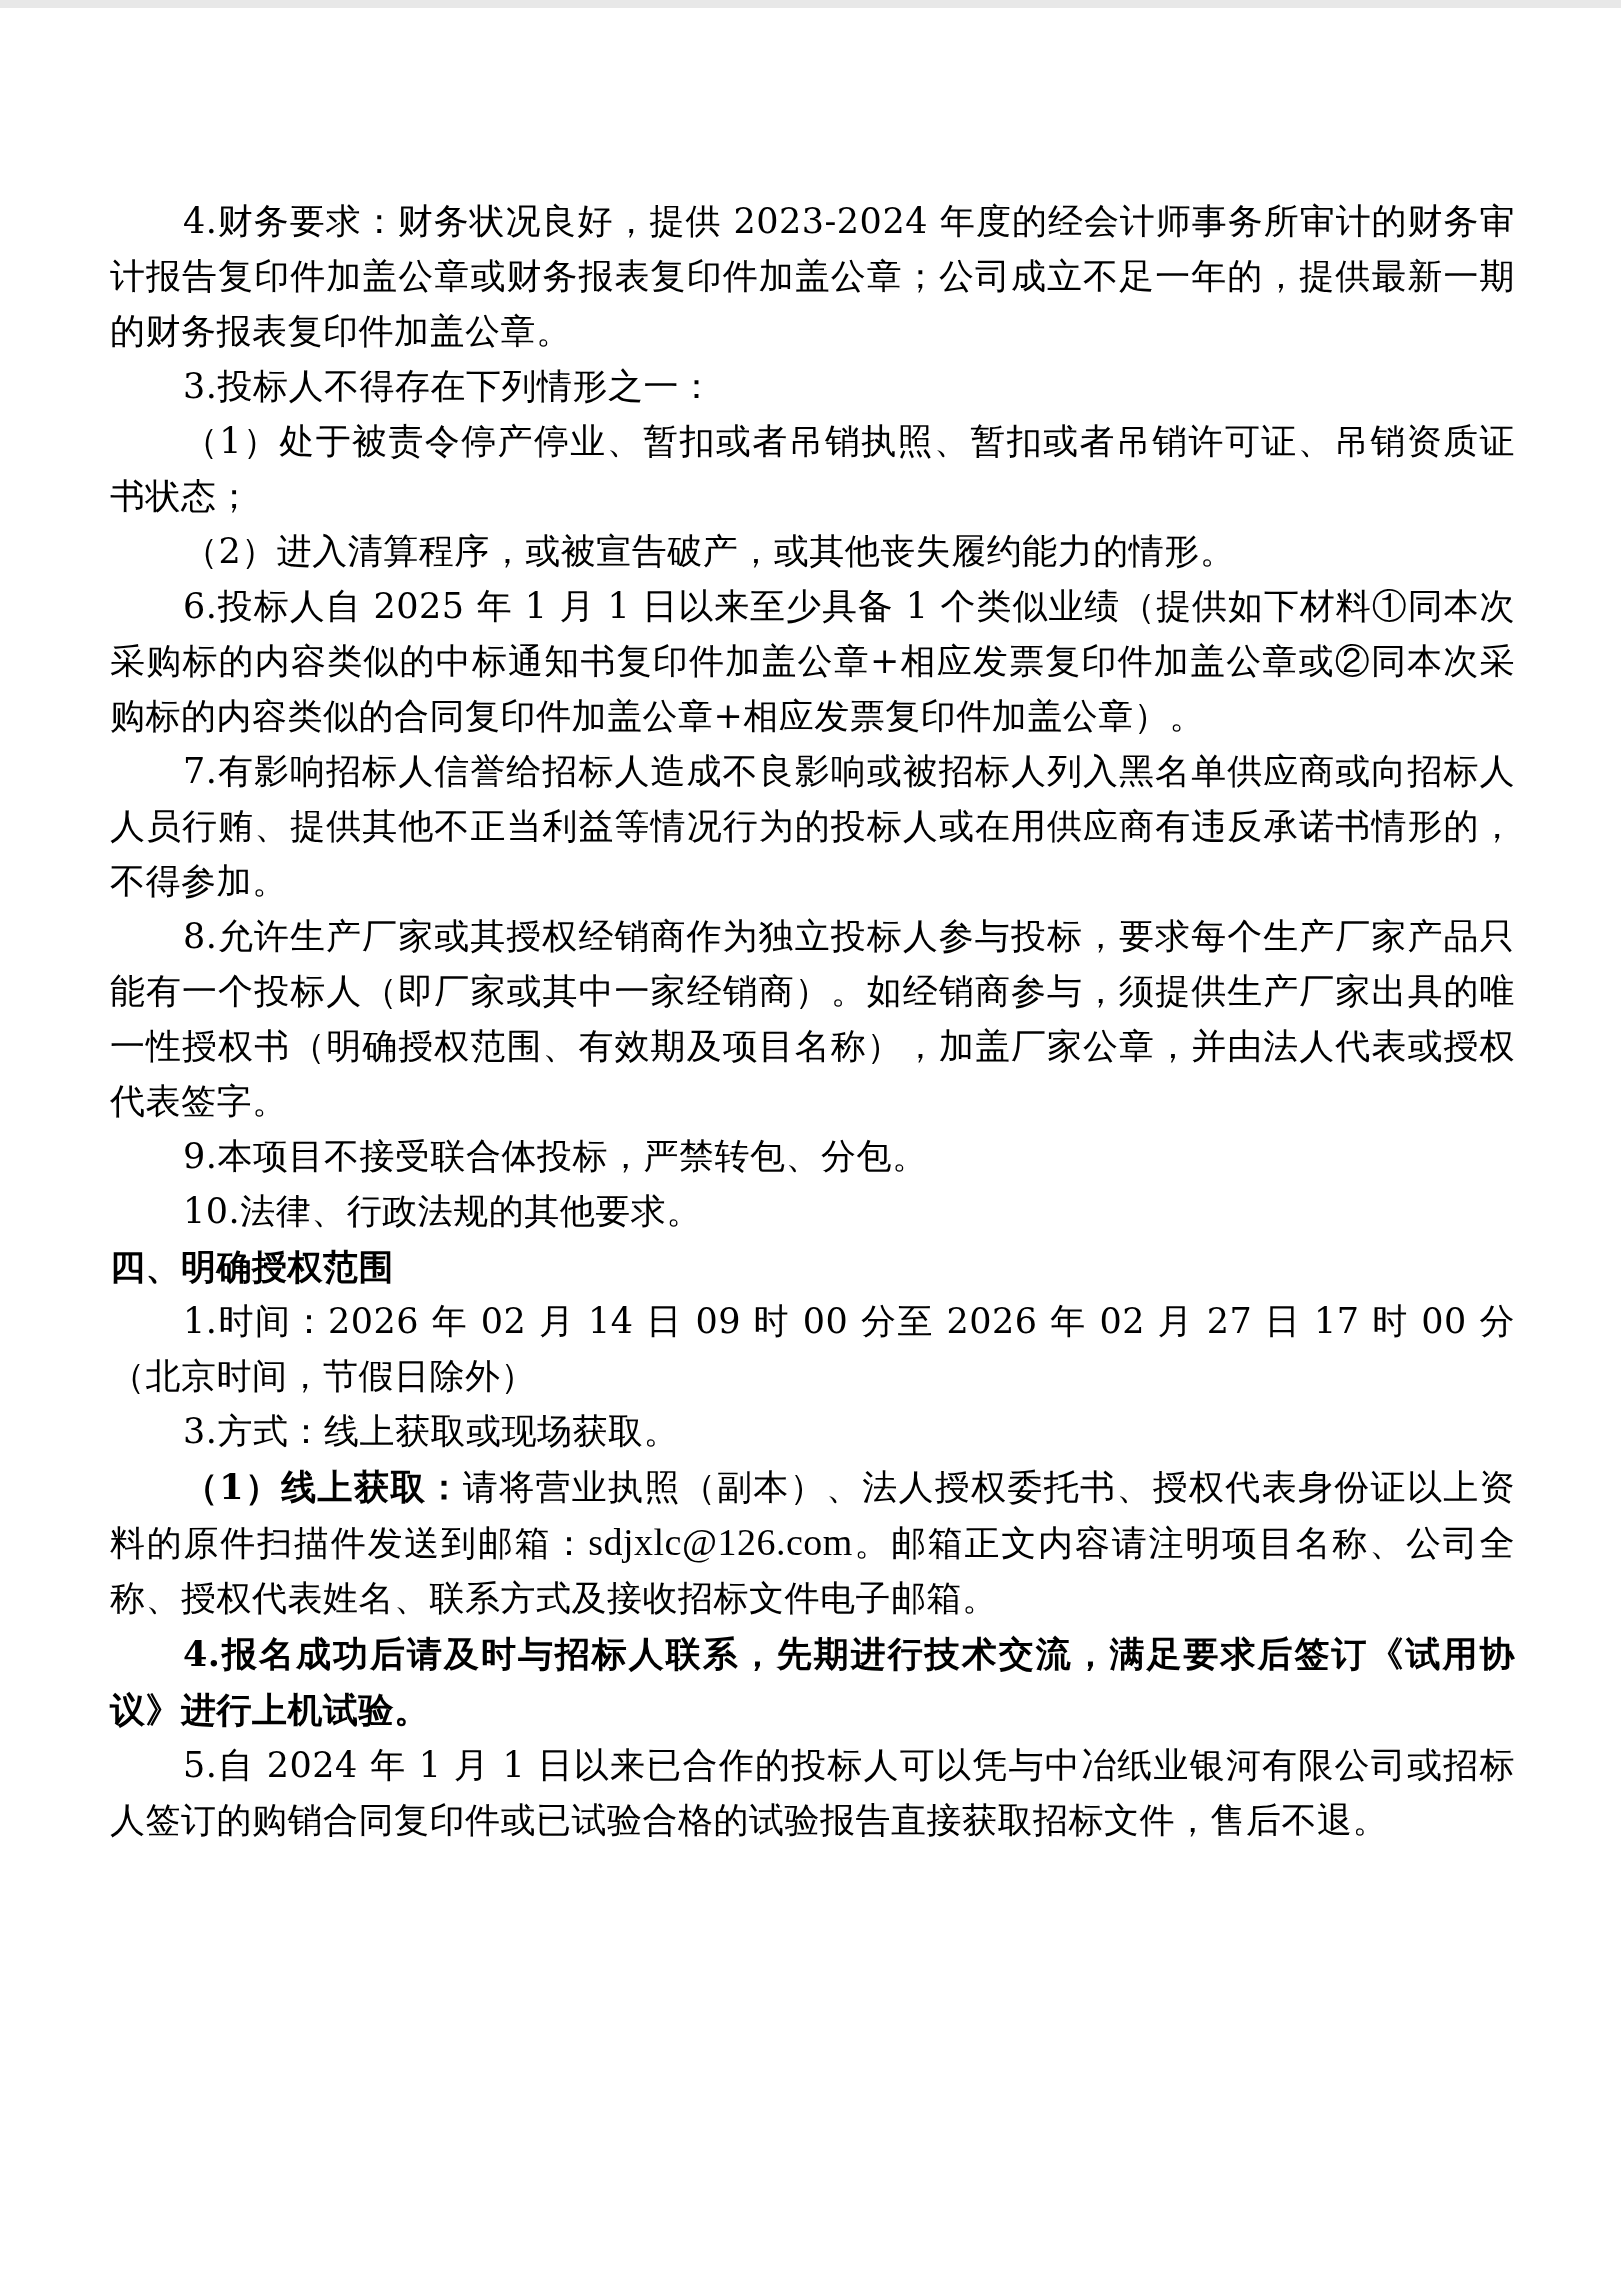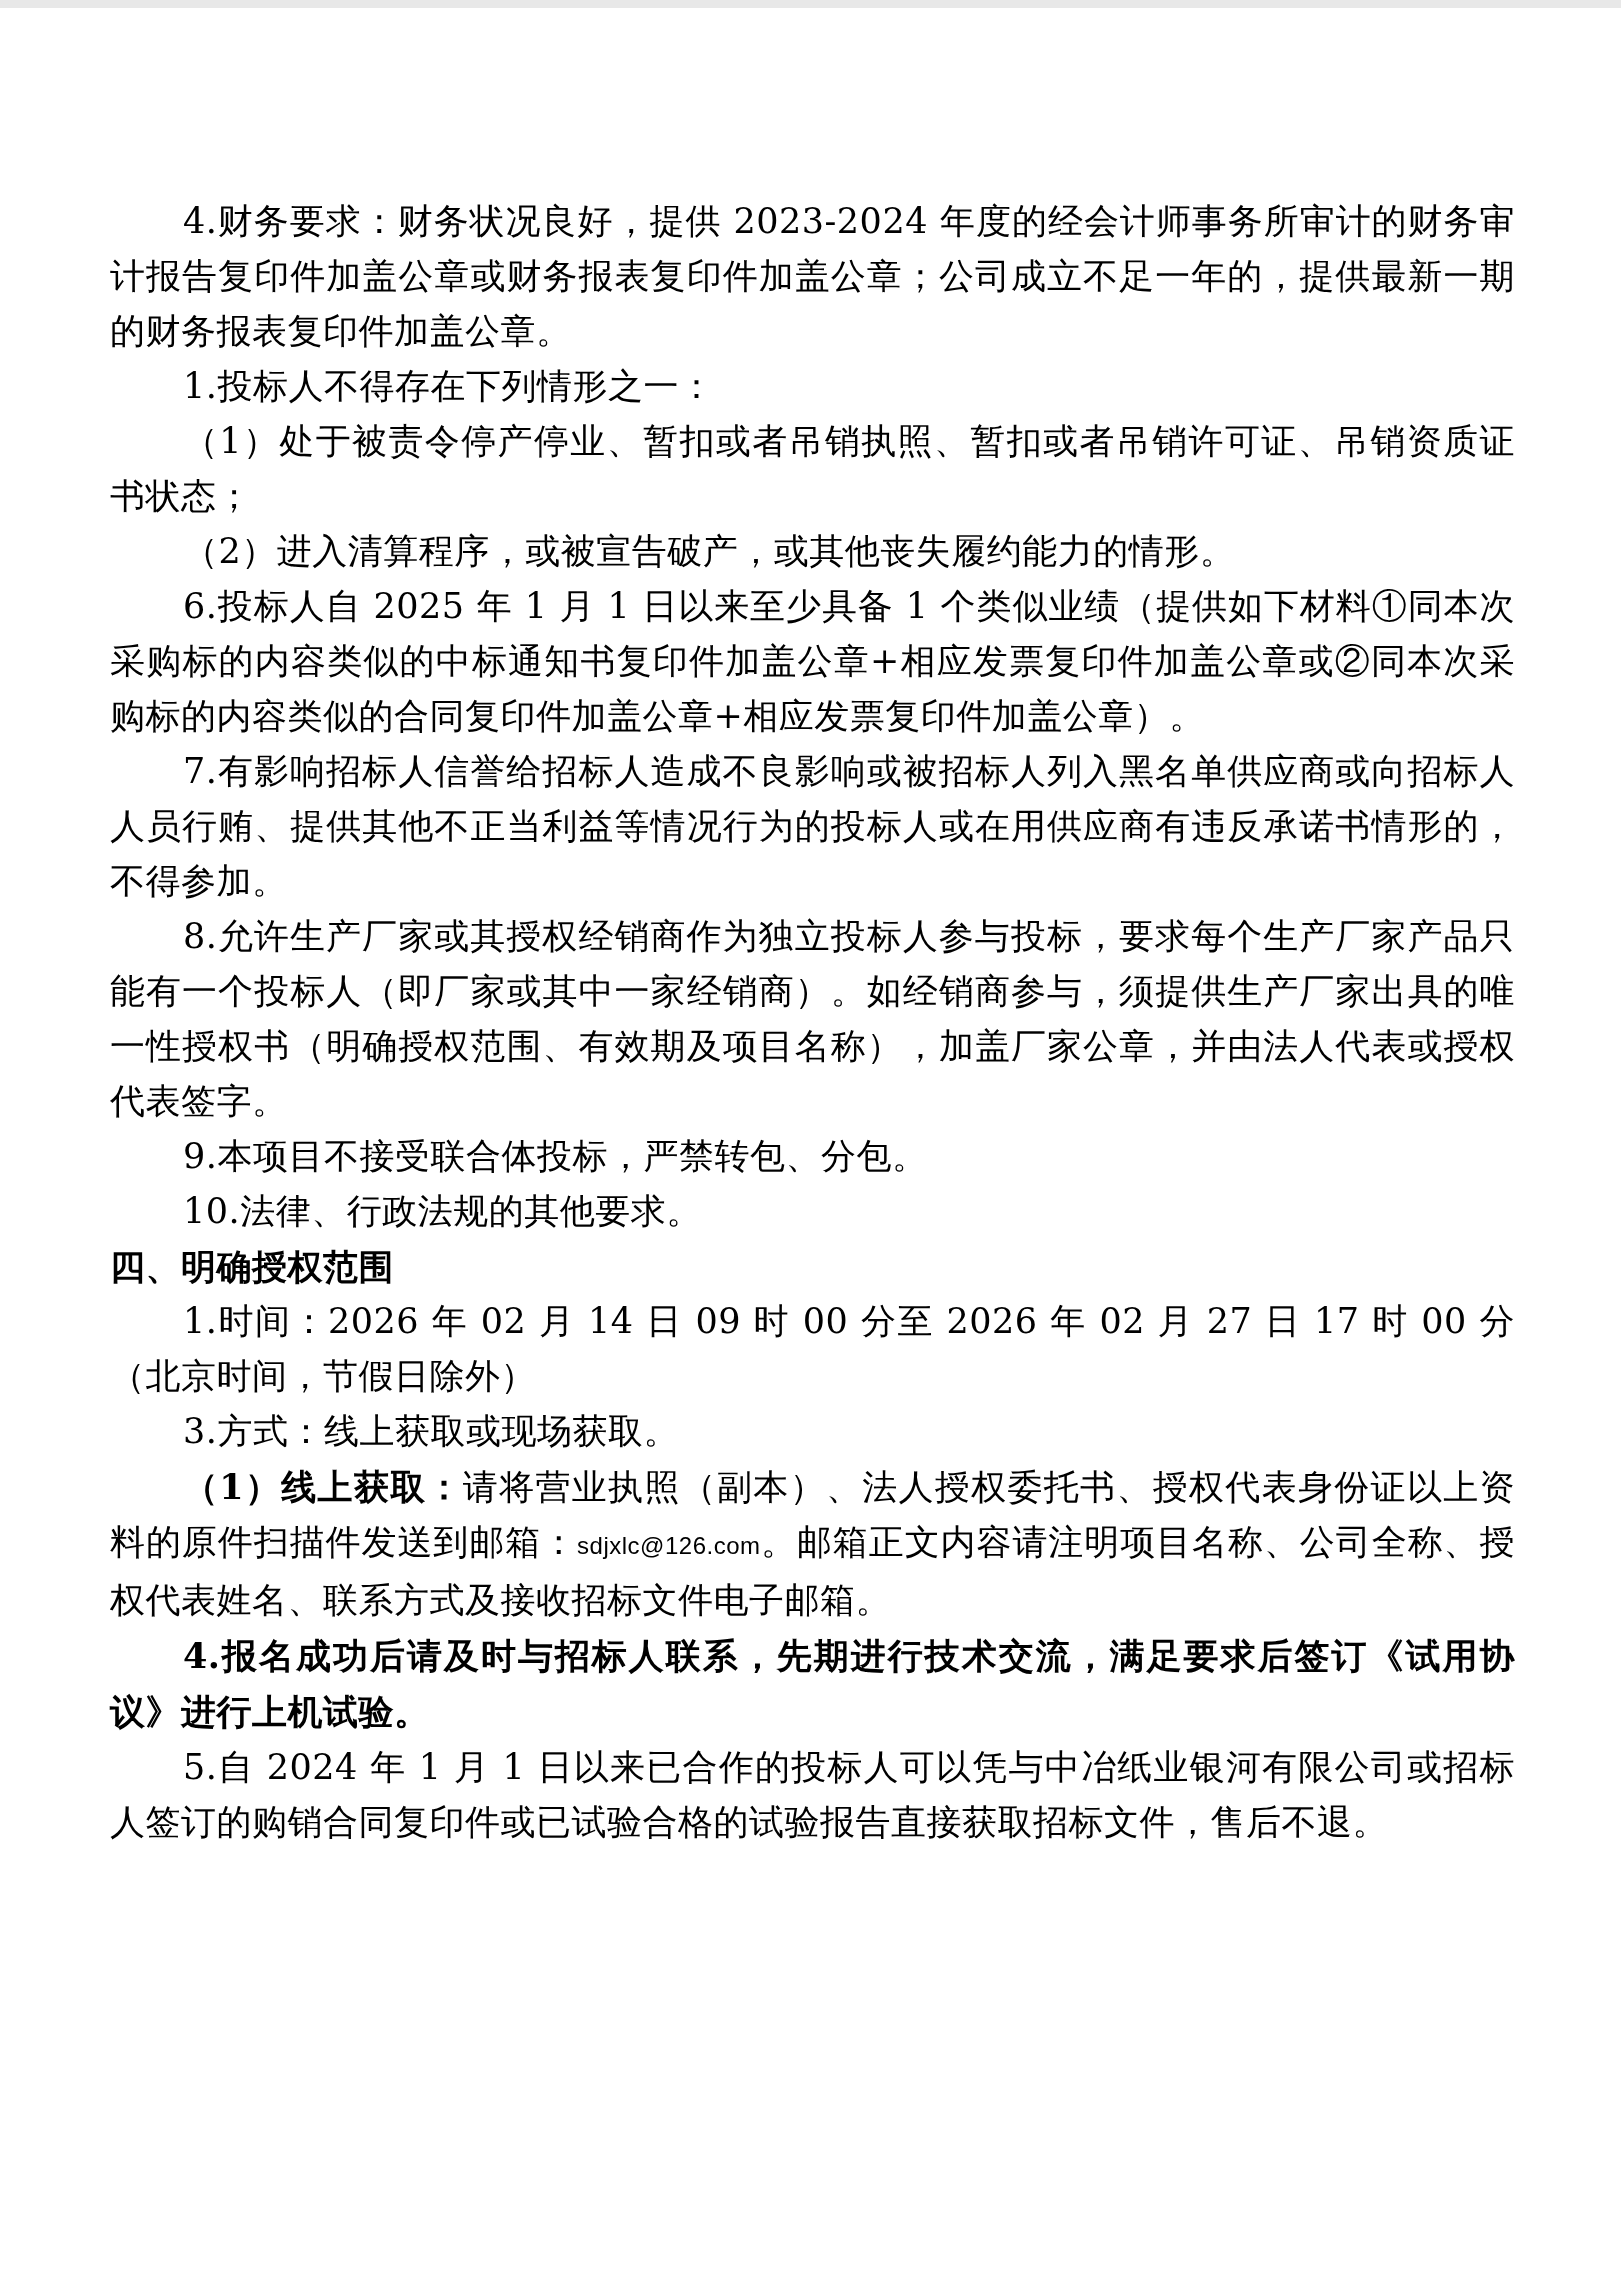--- a/index.html
+++ b/index.html
@@ -33,31 +33,31 @@
   p.para.indent {
     text-indent: 73px;
   }
   p.para.heading {
     text-indent: 0;
     font-weight: bold;
   }
   span.run { font-weight: normal; }
   span.run.bold { font-weight: bold; }
   span.run.mono {
-    font-family: Liberation Sans, sans-serif;
-    font-size: 24px;
+    font-family: Liberation Serif, serif;
+    font-size: 38px;
   }
 </style>
 </head>
 <body>
 
 <div class="page">
   <div class="doc-body">
       <p class="para indent"><span class="run">4.财务要求：财务状况良好，提供 2023-2024 年度的经会计师事务所审计的财务审计报告复印件加盖公章或财务报表复印件加盖公章；公司成立不足一年的，提供最新一期的财务报表复印件加盖公章。</span></p>
-      <p class="para indent"><span class="run">1.投标人不得存在下列情形之一：</span></p>
+      <p class="para indent"><span class="run">3.投标人不得存在下列情形之一：</span></p>
       <p class="para indent"><span class="run">（1）处于被责令停产停业、暂扣或者吊销执照、暂扣或者吊销许可证、吊销资质证书状态；</span></p>
       <p class="para indent"><span class="run">（2）进入清算程序，或被宣告破产，或其他丧失履约能力的情形。</span></p>
       <p class="para indent"><span class="run">6.投标人自 2025 年 1 月 1 日以来至少具备 1 个类似业绩（提供如下材料①同本次采购标的内容类似的中标通知书复印件加盖公章+相应发票复印件加盖公章或②同本次采购标的内容类似的合同复印件加盖公章+相应发票复印件加盖公章）。</span></p>
       <p class="para indent"><span class="run">7.有影响招标人信誉给招标人造成不良影响或被招标人列入黑名单供应商或向招标人人员行贿、提供其他不正当利益等情况行为的投标人或在用供应商有违反承诺书情形的，不得参加。</span></p>
       <p class="para indent"><span class="run">8.允许生产厂家或其授权经销商作为独立投标人参与投标，要求每个生产厂家产品只能有一个投标人（即厂家或其中一家经销商）。如经销商参与，须提供生产厂家出具的唯一性授权书（明确授权范围、有效期及项目名称），加盖厂家公章，并由法人代表或授权代表签字。</span></p>
       <p class="para indent"><span class="run">9.本项目不接受联合体投标，严禁转包、分包。</span></p>
       <p class="para indent"><span class="run">10.法律、行政法规的其他要求。</span></p>
       <p class="para heading"><span class="run bold">四、明确授权范围</span></p>
       <p class="para indent"><span class="run">1.时间：2026 年 02 月 14 日 09 时 00 分至 2026 年 02 月 27 日 17 时 00 分（北京时间，节假日除外）</span></p>
       <p class="para indent"><span class="run">3.方式：线上获取或现场获取。</span></p>

